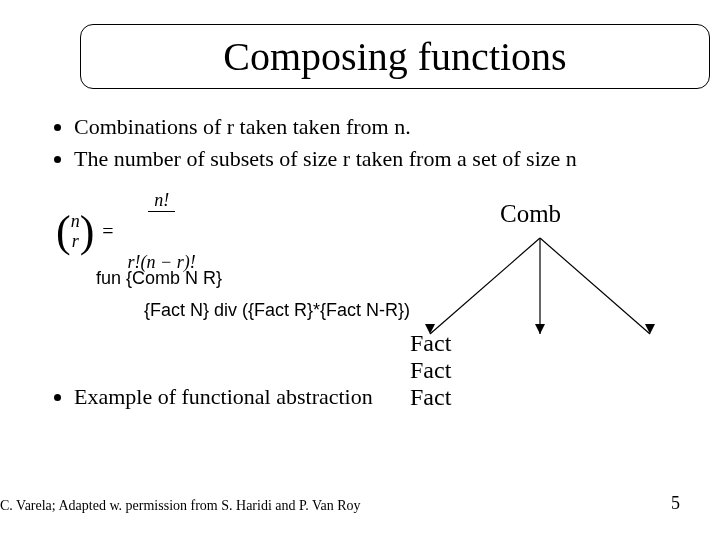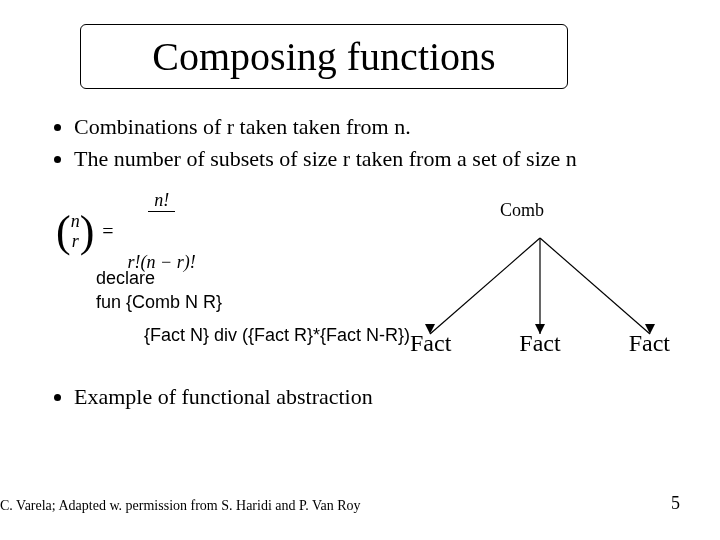--- a/index.html
+++ b/index.html
@@ -1,32 +1,32 @@
 <!DOCTYPE html>
 <html><head>
 <meta charset="utf-8">
 <style>
   * { box-sizing: border-box; margin: 0; padding: 0; }
   html, body { width: 720px; height: 540px; background: #fff; font-family: "Times New Roman", Times, serif; color: #000; }
   .slide { position: relative; width: 720px; height: 540px; }
-  .title-box { position: absolute; left: 80px; top: 24px; width: 488px; border: 1px solid #000; border-radius: 6px; padding: 8px 16px; }
+  .title-box { position: absolute; left: 80px; top: 24px; width: 630px; border: 1px solid #000; border-radius: 13px; padding: 8px 16px; }
   .title { font-size: 40px; text-align: center; }
   .bullets { position: absolute; left: 50px; top: 112px; width: 620px; list-style: disc; padding-left: 24px; font-size: 22px; line-height: 1.35; }
   .bullets li { margin-bottom: 2px; }
   .formula { position: absolute; left: 56px; top: 190px; display: flex; align-items: center; font-size: 20px; }
   .paren { font-size: 44px; font-family: "Times New Roman", serif; line-height: 0.9; }
   .binom-col { display: flex; flex-direction: column; align-items: center; font-style: italic; font-size: 18px; line-height: 1.1; }
   .eq { margin: 0 8px; font-size: 20px; }
   .frac { display: inline-flex; flex-direction: column; align-items: center; font-style: italic; }
   .frac .num { padding: 0 6px; border-bottom: 1px solid #000; font-size: 18px; }
   .frac .den { padding: 0 6px; font-size: 18px; margin-top: 40px; }
-  .comb-label { position: absolute; left: 500px; top: 200px; font-size: 18px; }
+  .comb-label { position: absolute; left: 500px; top: 200px; font-size: 25px; }
   .tree { position: absolute; left: 410px; top: 234px; width: 260px; height: 110px; }
   .tree svg { width: 260px; height: 110px; }
-  .fact-row { position: absolute; left: 410px; top: 330px; width: 260px; display: flex; justify-content: space-between; font-size: 24px; }
+  .fact-row { position: absolute; left: 410px; top: 330px; width: 260px; display: flex; justify-content: space-between; font-size: 24px; flex-direction: column; }
   .code-block { position: absolute; left: 96px; top: 266px; width: 360px; font-family: Arial, Helvetica, sans-serif; font-size: 18px; line-height: 1.35; color: #000; }
   .code-indent { padding-left: 48px; margin-top: 8px; }
   .bullet-abstraction { position: absolute; left: 50px; top: 384px; width: 620px; list-style: disc; padding-left: 24px; font-size: 22px; }
   .footer { position: absolute; bottom: 26px; left: 0; width: 720px; text-align: left; font-size: 14px; }
   .pagenum { position: absolute; bottom: 26px; right: 40px; font-size: 18px; }
 </style>
 </head>
 <body>
 
 <div class="slide">
@@ -67,21 +67,20 @@
     </svg>
   </div>
 
   <div class="fact-row">
     <span>Fact</span>
     <span>Fact</span>
     <span>Fact</span>
   </div>
 
   <div class="code-block">
-    <div>declare</div>
     <div>fun {Comb N R}</div>
     <div class="code-indent">{Fact N} div ({Fact R}*{Fact N-R})</div>
   </div>
 
   <ul class="bullet-abstraction">
     <li>Example of functional abstraction</li>
   </ul>
 
   <div class="footer">C. Varela;  Adapted w. permission from S. Haridi and P. Van Roy</div>
   <div class="pagenum">5</div>

